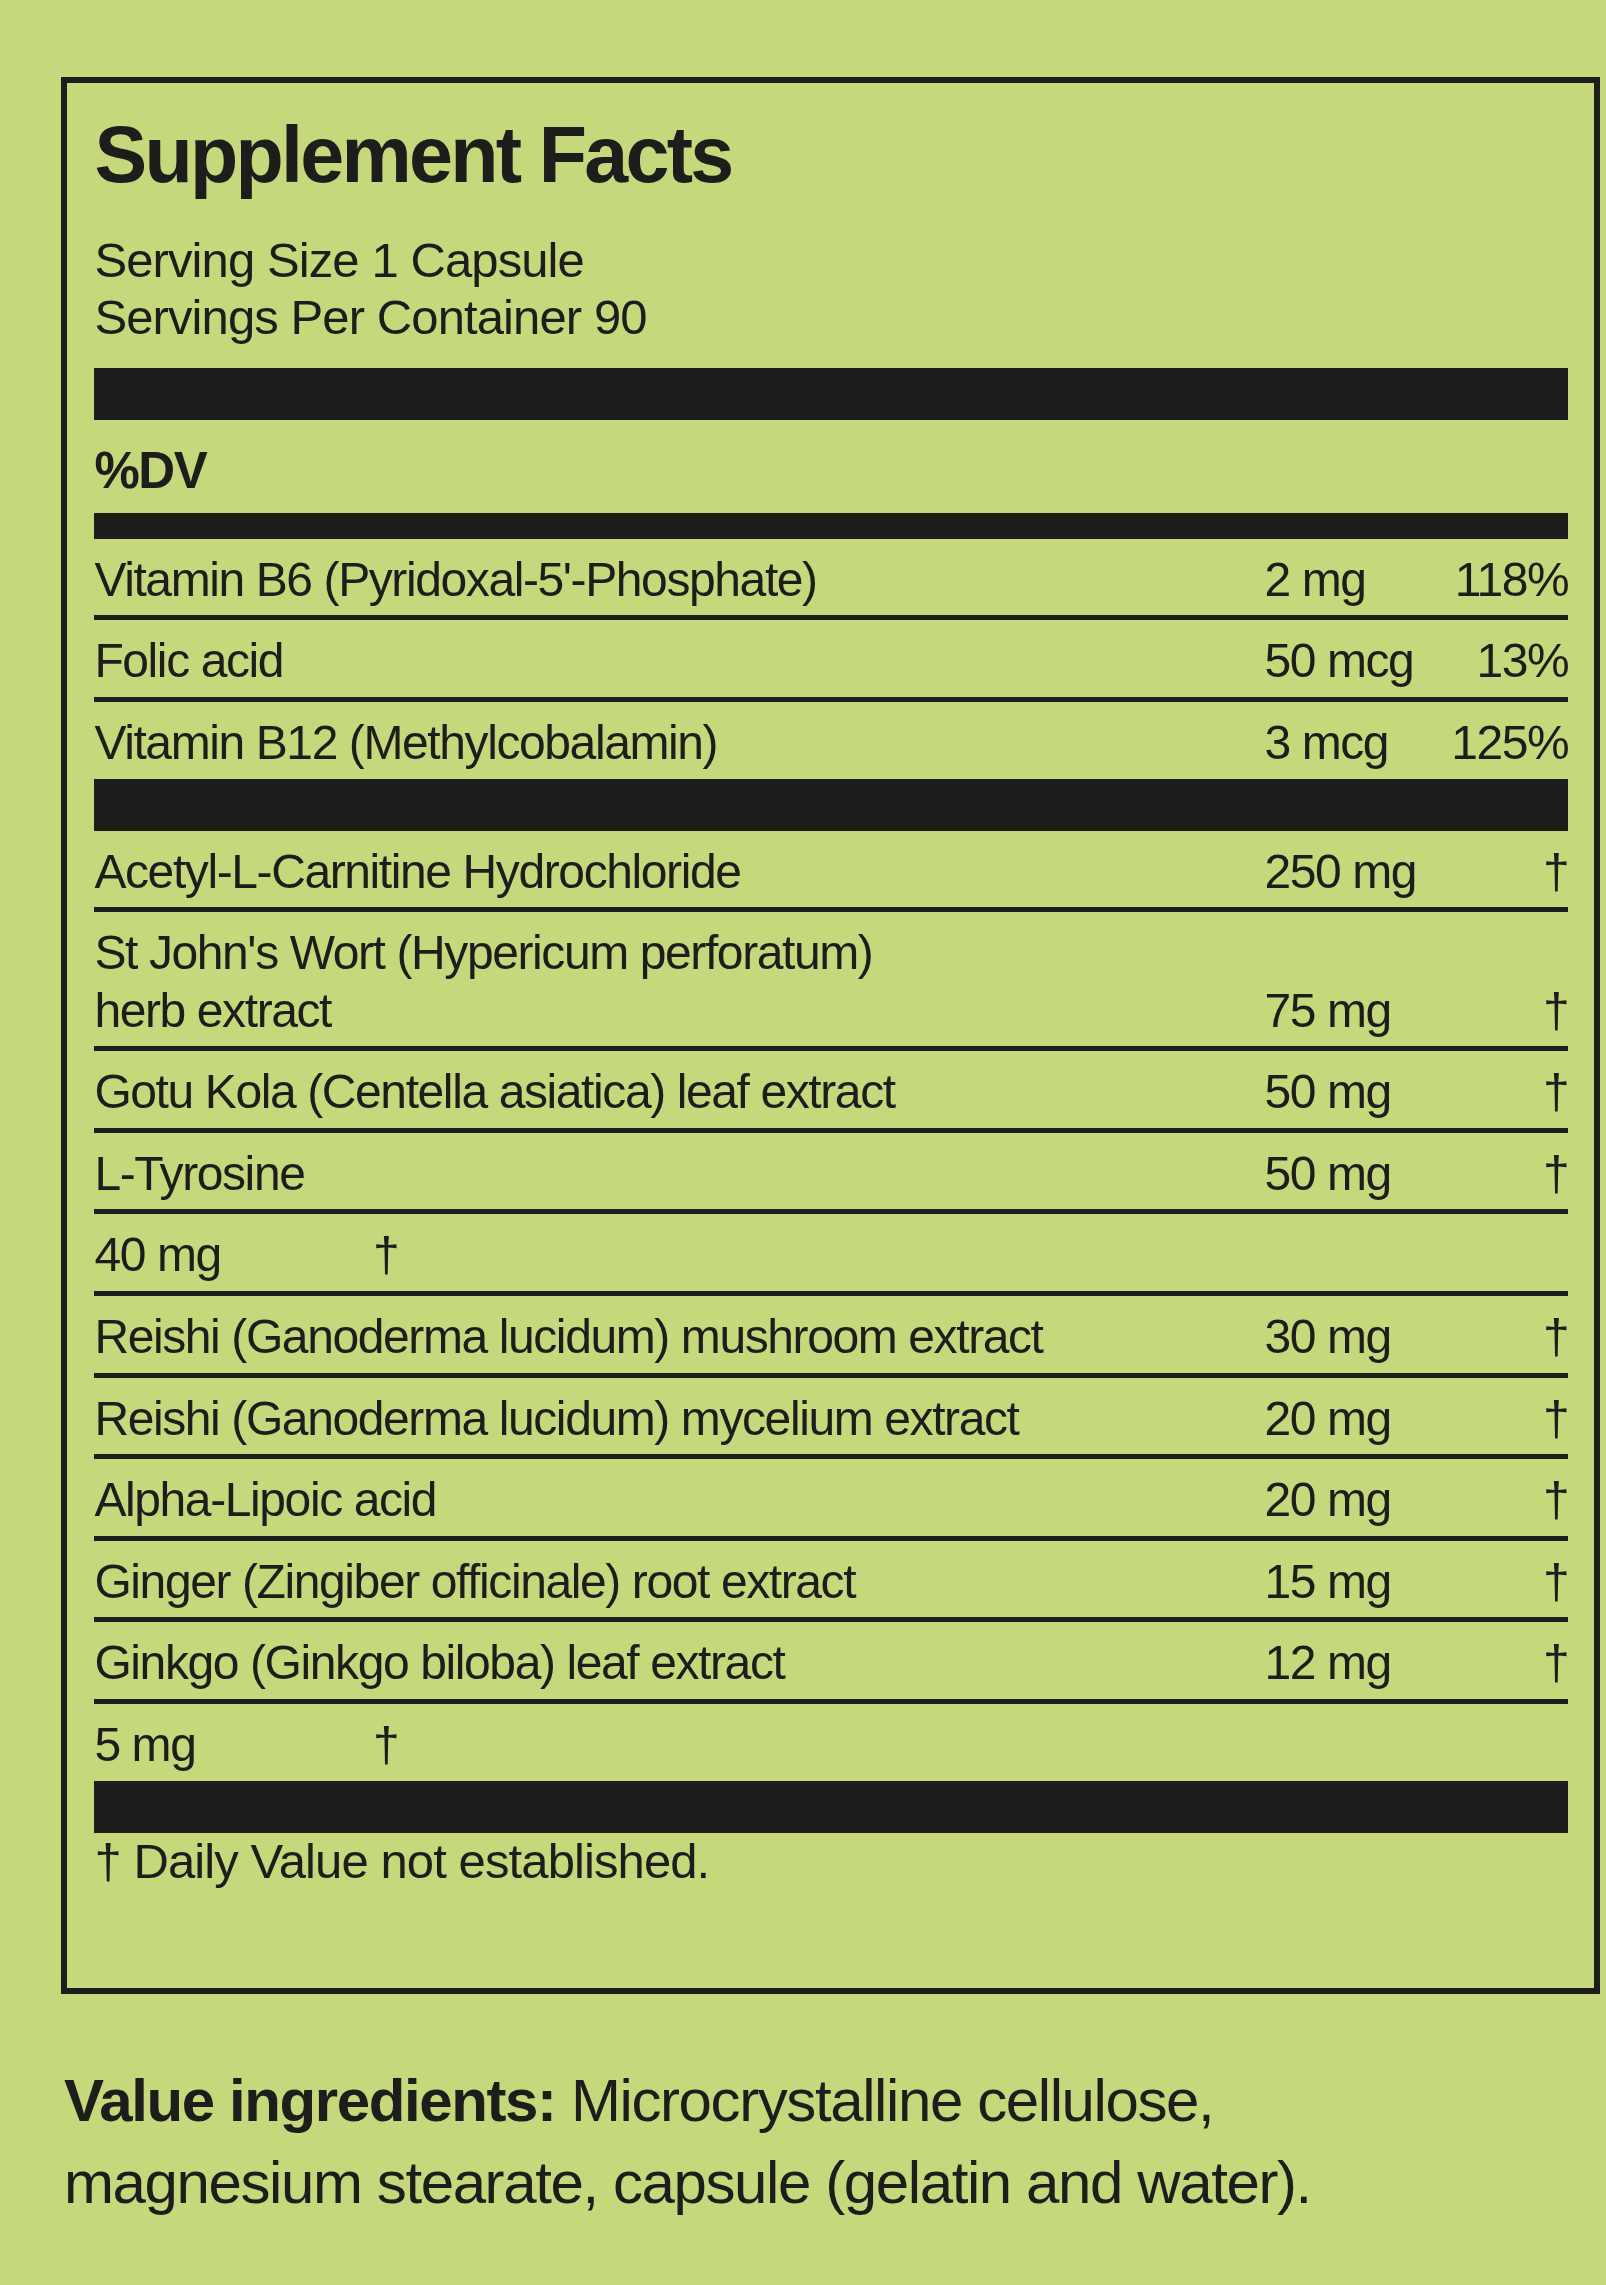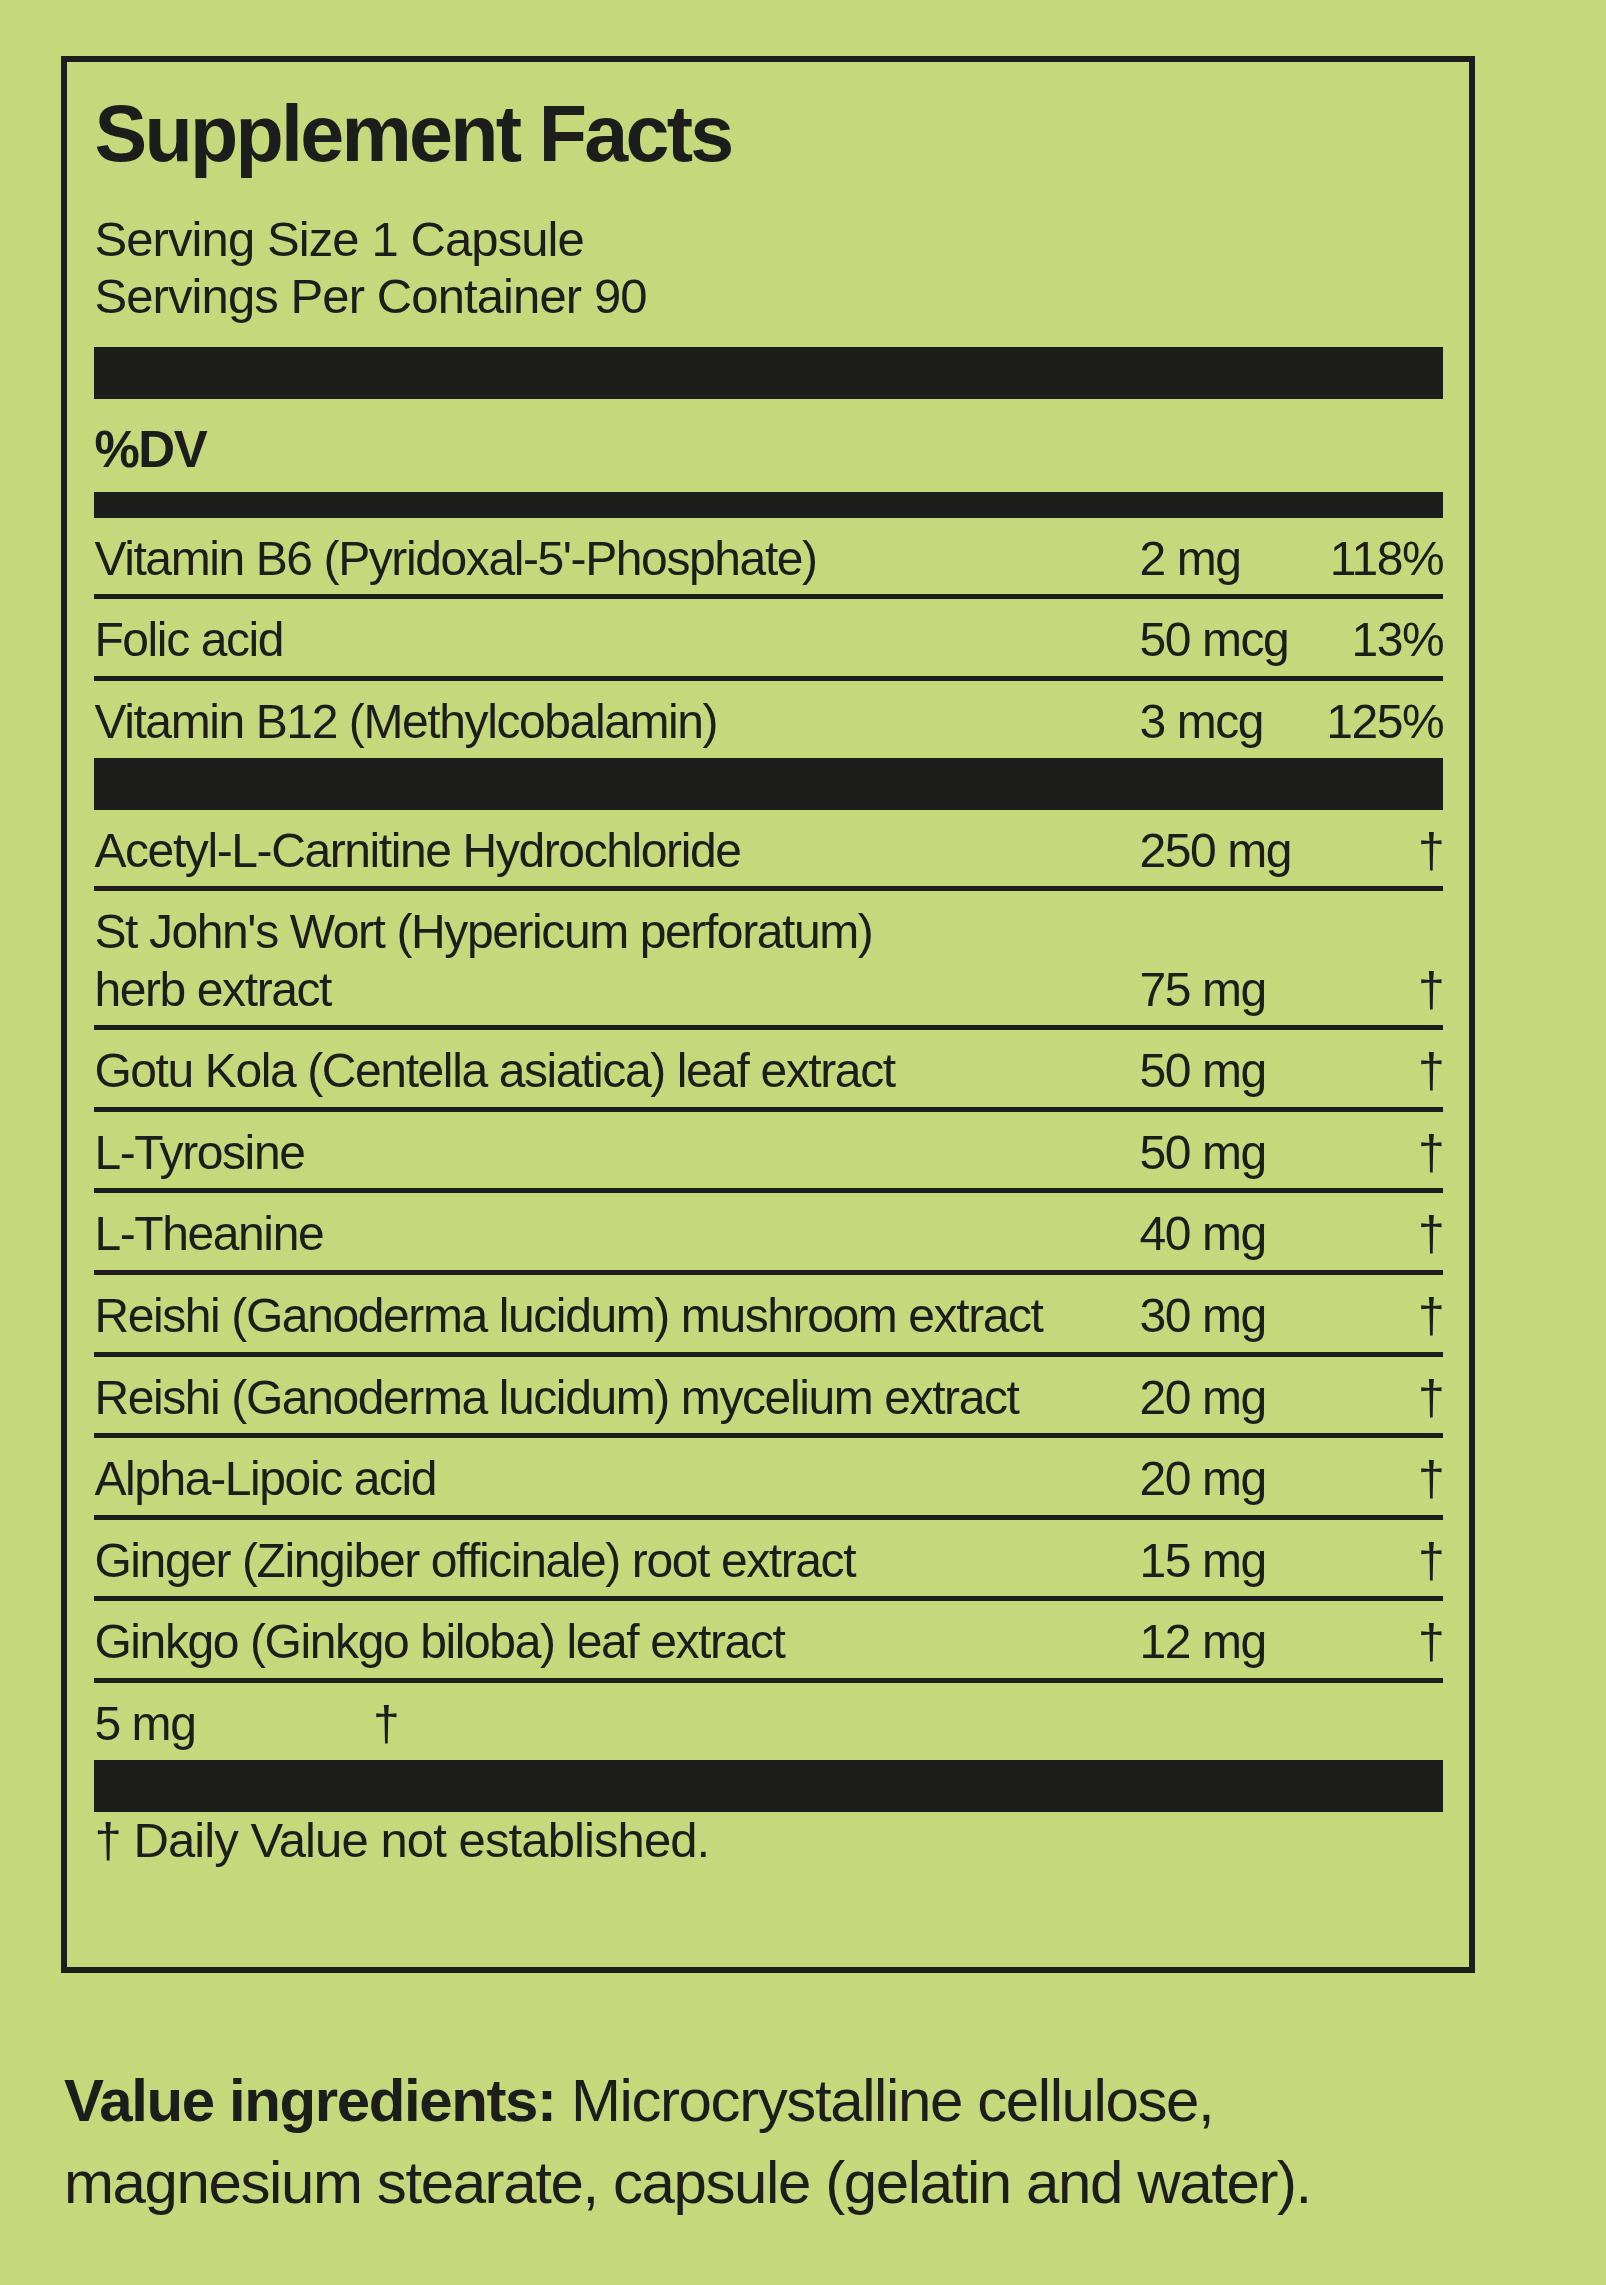--- a/index.html
+++ b/index.html
@@ -14,22 +14,22 @@
     position: relative;
     width: 1606px;
     height: 2285px;
     background: var(--bg);
     overflow: hidden;
   }
 
   .facts-box {
     position: absolute;
     left: 61px;
-    top: 56px;
-    width: 1414px;
+    top: 77px;
+    width: 1539px;
     height: 1917px;
     border: 6.4px solid var(--ink);
     padding: 18.3px 25.6px 18.3px 27.4px;
     overflow: hidden;
   }
 
   .title {
     margin: 12.8px 0 0 0;
     font-size: 79px;
     font-weight: bold;
@@ -167,23 +167,20 @@
           <div class="cell-dv">†</div>
         </div>
         <div class="row">
           <div class="cell-name">
             <span>L-Tyrosine</span>
           </div>
           <div class="cell-amt">50 mg</div>
           <div class="cell-dv">†</div>
         </div>
         <div class="row">
-          <div class="cell-name">
-            <span>L-Theanine</span>
-          </div>
           <div class="cell-amt">40 mg</div>
           <div class="cell-dv">†</div>
         </div>
         <div class="row">
           <div class="cell-name">
             <span>Reishi (Ganoderma lucidum) mushroom extract</span>
           </div>
           <div class="cell-amt">30 mg</div>
           <div class="cell-dv">†</div>
         </div>

